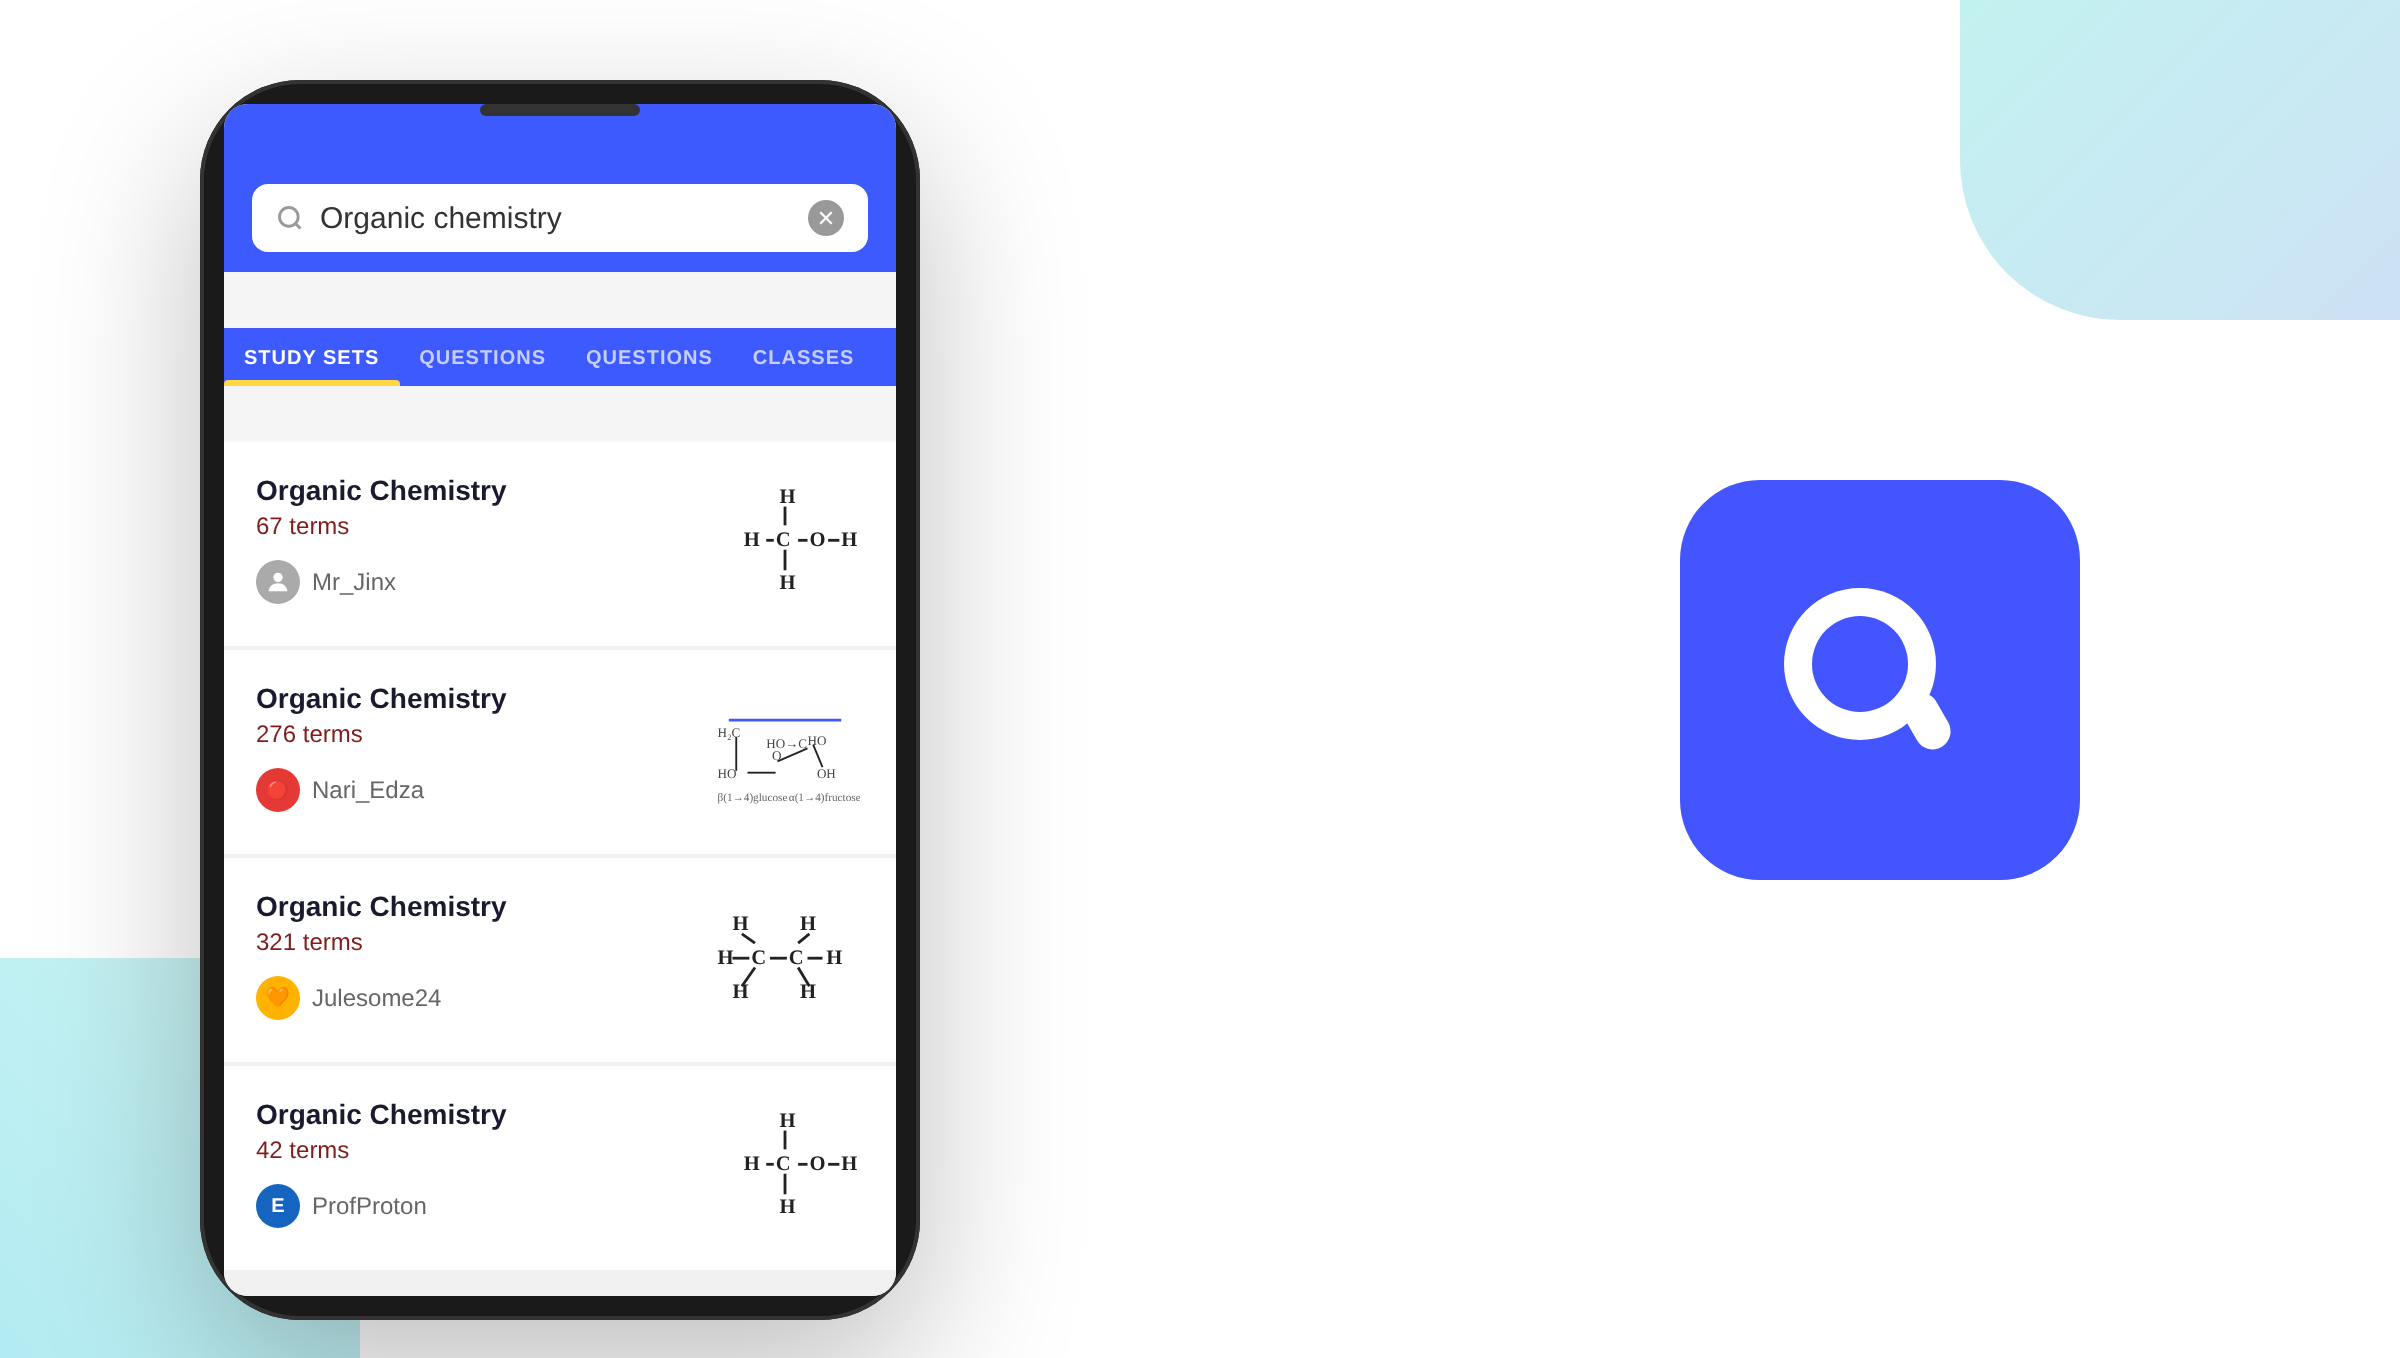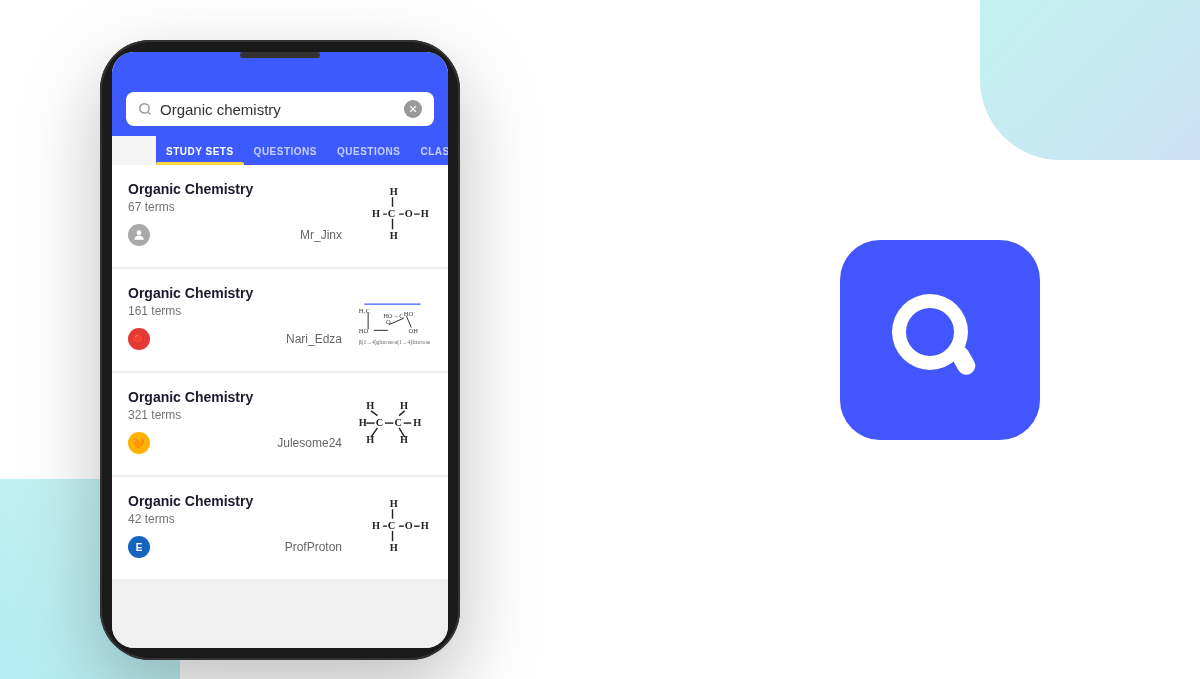--- a/index.html
+++ b/index.html
@@ -62,24 +62,25 @@
       height: 6px;
       background: #333;
       border-radius: 3px;
       z-index: 10;
     }
 
     .phone-screen {
       width: 100%;
       height: 100%;
       background: #f5f5f5;
-      border-radius: 22px;
+      border-radius: 12px;
       overflow: hidden;
       display: flex;
       flex-direction: column;
+      gap: 28px;
     }
 
     
     .search-bar {
       background: #3d5afe;
       padding: 40px 14px 10px;
       flex-shrink: 0;
     }
 
     .search-input-container {
@@ -116,21 +117,20 @@
       flex-shrink: 0;
       cursor: pointer;
     }
 
     
     .tabs-bar {
       background: #3d5afe;
       display: flex;
       flex-shrink: 0;
       overflow: hidden;
-      margin-left: 44px;
     }
 
     .tab-item {
       padding: 10px 10px 8px;
       font-size: 10px;
       font-weight: 600;
       color: rgba(255,255,255,0.7);
       cursor: pointer;
       white-space: nowrap;
       position: relative;
@@ -175,29 +175,28 @@
 
     .card-title {
       font-size: 14px;
       font-weight: 700;
       color: #1a1a2e;
       margin-bottom: 3px;
     }
 
     .card-terms {
       font-size: 12px;
-      color: #737373;
+      color: #7f1d1d;
       margin-bottom: 10px;
     }
 
     .card-user {
       display: flex;
       align-items: center;
       gap: 6px;
-      justify-content: space-between;
     }
 
     .user-avatar {
       width: 22px;
       height: 22px;
       border-radius: 50%;
       display: flex;
       align-items: center;
       justify-content: center;
       font-size: 10px;
@@ -334,21 +333,21 @@
               <line x1="47" y1="30" x2="52" y2="30" stroke="#222" stroke-width="1.5"></line>
               <line x1="63" y1="30" x2="69" y2="30" stroke="#222" stroke-width="1.5"></line>
               <line x1="40" y1="35" x2="40" y2="46" stroke="#222" stroke-width="1.5"></line>
             </svg>
           </div>
         </div>
 
         <div class="result-card">
           <div class="card-info">
             <div class="card-title">Organic Chemistry</div>
-            <div class="card-terms">161 terms</div>
+            <div class="card-terms">276 terms</div>
             <div class="card-user">
               <div class="user-avatar red" style="font-size:9px; font-weight:700;">🔴</div>
               <span class="user-name">Nari_Edza</span>
             </div>
           </div>
           <div class="card-image">
 
             <svg class="chem-svg" viewBox="0 0 80 65" fill="none" xmlns="http://www.w3.org/2000/svg">
               <line x1="10" y1="15" x2="70" y2="15" stroke="#3d5afe" stroke-width="1.5"></line>
               <text x="4" y="24" font-size="7" font-family="serif" fill="#444">H₂C</text>

